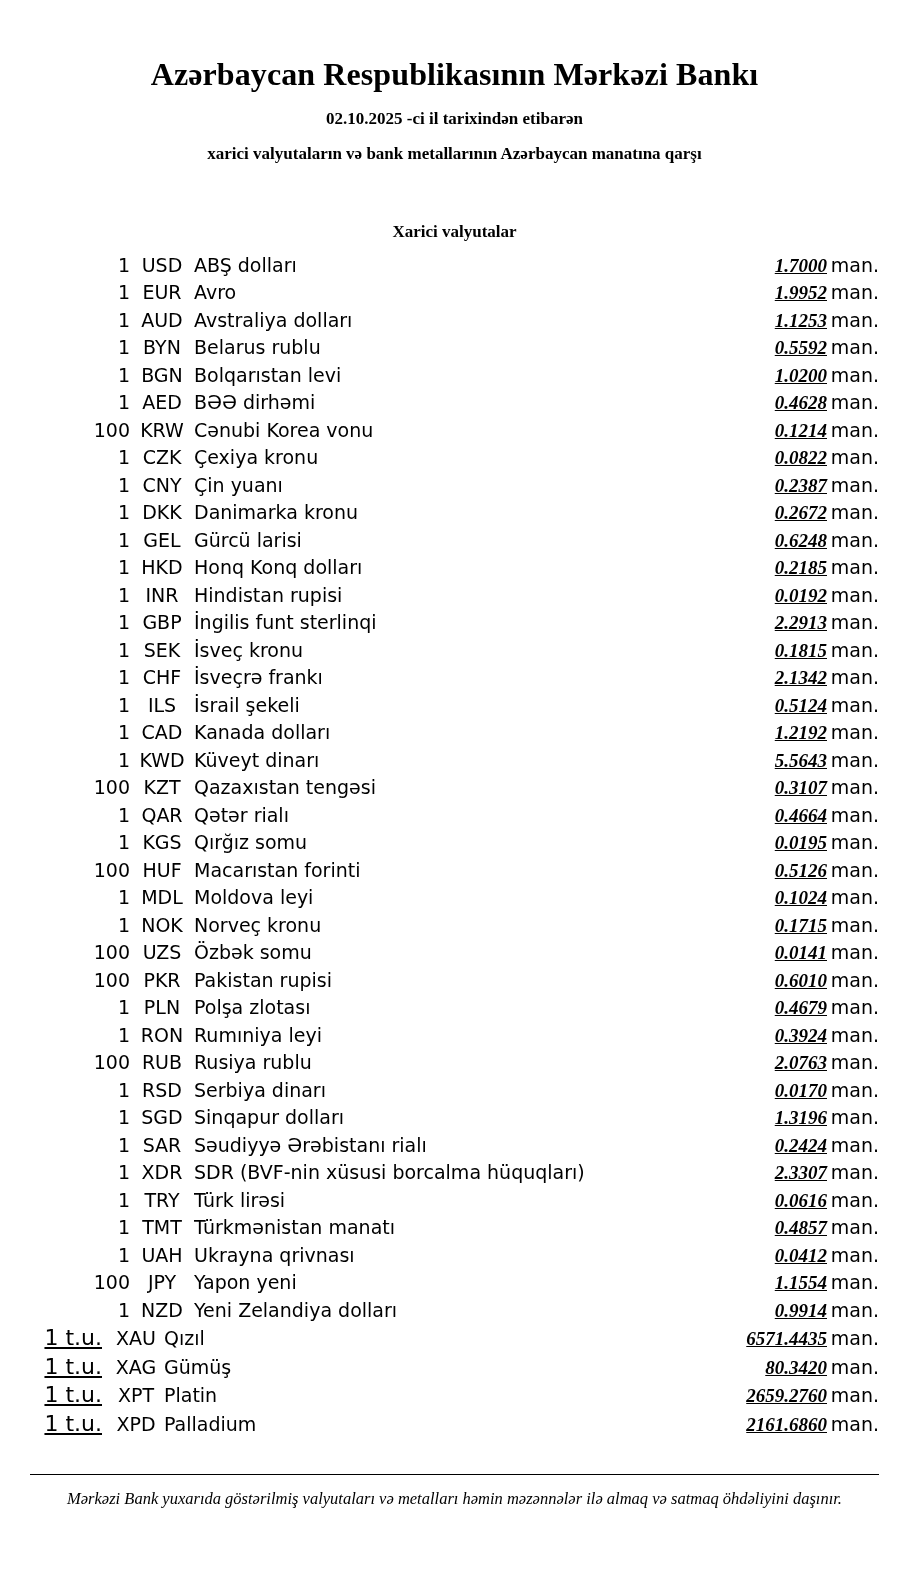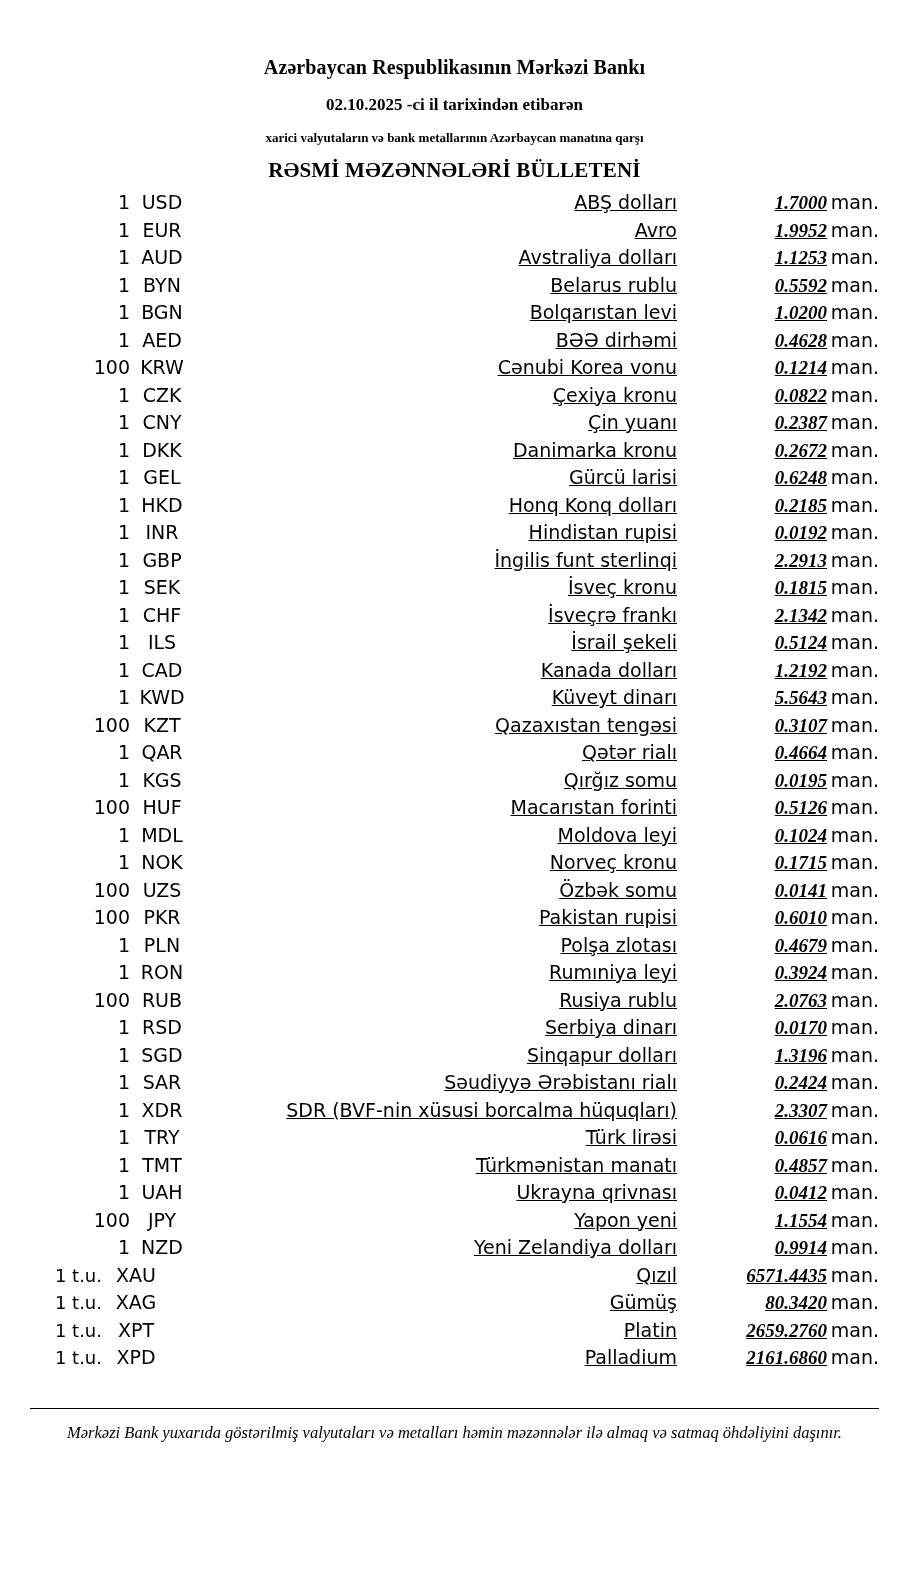--- a/index.html
+++ b/index.html
@@ -19,35 +19,35 @@
     min-height: 1592px;
     box-sizing: border-box;
     padding: 44px 30px 14px 30px;
   }
   .header {
     text-align: center;
   }
   .bank-title {
     font-family: "Liberation Serif", serif;
     font-weight: bold;
-    font-size: 20px;
+    font-size: 32px;
     line-height: 1.15;
     margin: 12px 0 16px 0;
     letter-spacing: 0.1px;
   }
   .date-line {
     font-family: Liberation Serif, serif;
     font-weight: bold;
     font-size: 17px;
     margin: 0 0 15px 0;
   }
   .subject-line {
     font-family: "Liberation Serif", serif;
     font-weight: bold;
-    font-size: 13px;
+    font-size: 17px;
     margin: 0 0 12px 0;
   }
   .bulletin-line {
     font-family: "Liberation Serif", serif;
     font-weight: bold;
     font-size: 21px;
     margin: 0 0 6px 0;
     letter-spacing: 0.2px;
   }
   .section-heading {
@@ -80,47 +80,47 @@
     font-size: 18px;
   }
   td.code {
     width: 64px;
     text-align: center;
     padding-right: 9px;
     font-family: "DejaVu Sans", sans-serif;
     font-size: 18px;
   }
   td.name {
-    text-align: right;
+    text-align: left;
     font-family: "DejaVu Sans", sans-serif;
     font-size: 19px;
     overflow: hidden;
     text-overflow: ellipsis;
-    text-decoration: underline;
   }
   td.value {
     width: 150px;
     text-align: right;
     padding-right: 9px;
     font-family: "Liberation Serif", serif;
     font-style: italic;
     font-weight: bold;
     font-size: 17px;
     text-decoration: underline;
   }
   td.unit {
     width: 52px;
     text-align: right;
     font-family: "DejaVu Sans", sans-serif;
     font-size: 18px;
   }
   .metals td.qty {
     width: 72px;
-    font-size: 18px;
+    font-size: 22px;
     padding-right: 6px;
+    text-decoration: underline;
   }
   .metals td.code {
     width: 56px;
   }
   .footnote {
     font-family: "Liberation Serif", serif;
     font-style: italic;
     font-size: 16.5px;
     text-align: center;
     margin-top: 36px;
@@ -130,23 +130,23 @@
 </style>
 </head>
 <body>
 
 <div class="page">
 
   <div class="header">
     <div class="bank-title">Azərbaycan Respublikasının Mərkəzi Bankı</div>
     <div class="date-line">02.10.2025 -ci il tarixindən etibarən</div>
     <div class="subject-line">xarici valyutaların və bank metallarının Azərbaycan manatına qarşı</div>
-    <div class="bulletin-line">RƏSMİ MƏZƏNNƏLƏRİ BÜLLETENİ</div>
   </div>
 
+  <div class="section-heading">Xarici valyutalar</div>
 
   <table class="rates currencies">
     <tbody>
         <tr>
           <td class="qty">1</td>
           <td class="code">USD</td>
           <td class="name">ABŞ dolları</td>
           <td class="value">1.7000</td>
           <td class="unit">man.</td>
         </tr>

